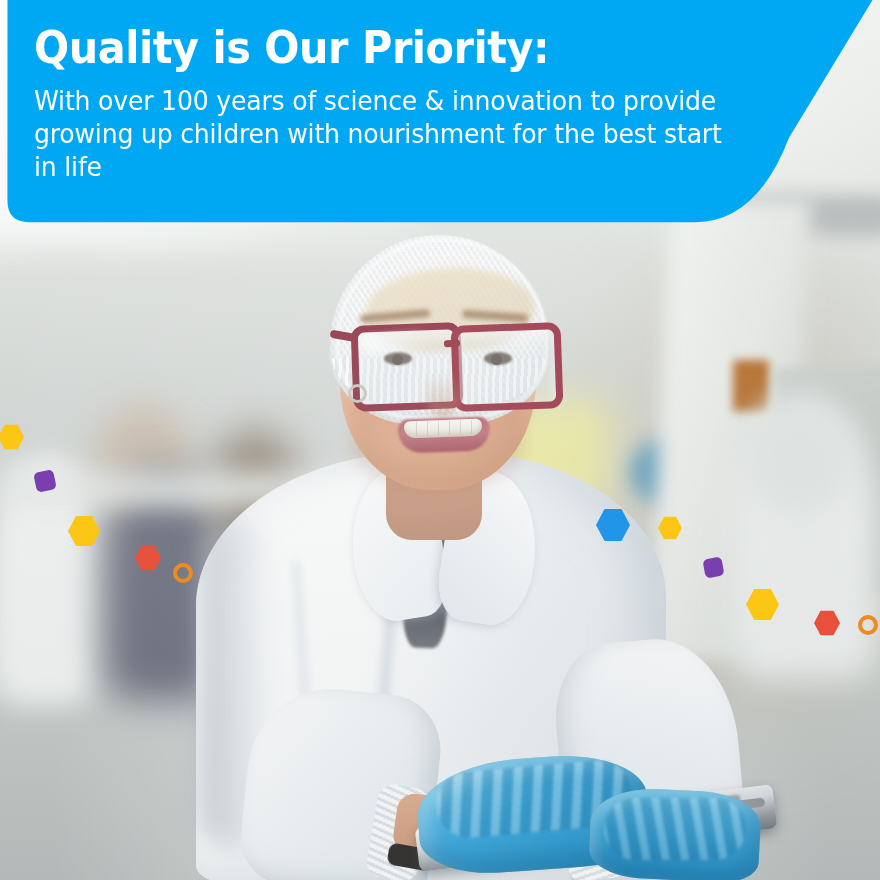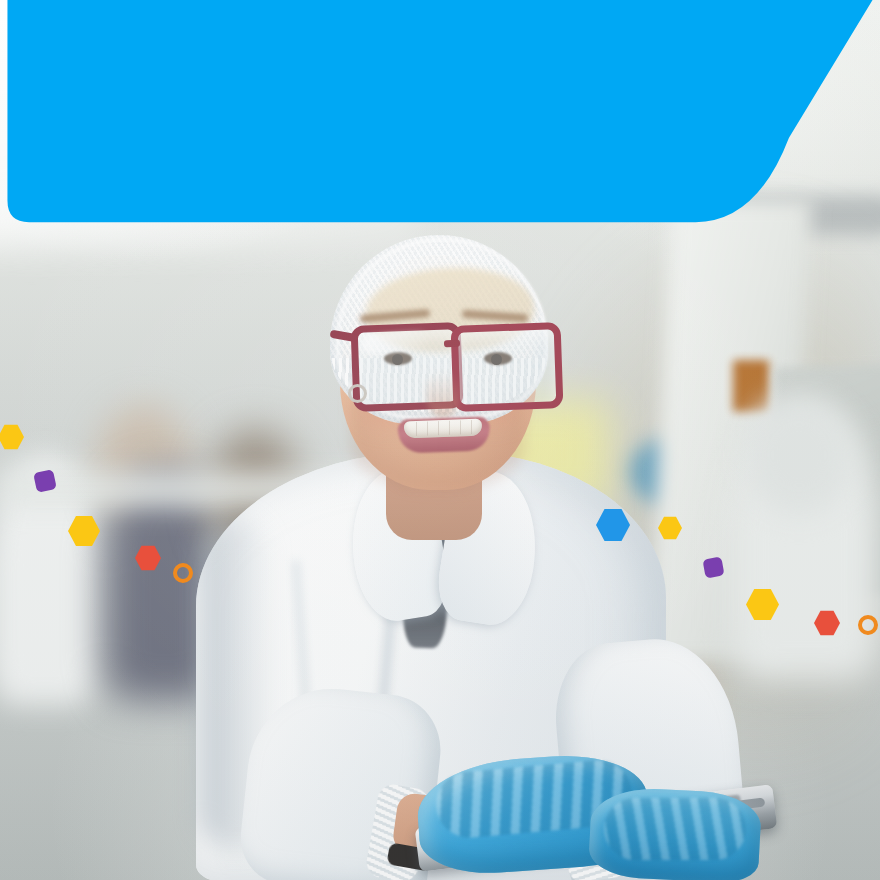--- a/index.html
+++ b/index.html
@@ -495,14 +495,18 @@
       </div>
       <div class="deco" style="left: 858px; top: 615px; width: 20px; height: 20px;">
         <div class="ring" style="border-color: rgb(240, 138, 30); border-width: 4px;"></div>
       </div>
     </div>
 
   <svg class="banner-shape" width="880" height="236" viewBox="0 0 880 236" aria-hidden="true">
     <path id="banner-path" d="M0,0 H880 V0 L795,140 Q762,226 700,226 H22 Q0,226 0,204 Z" fill="#00A8F4"></path>
   </svg>
 
+  <div class="banner-text">
+    <h1 class="headline">Quality is Our Priority:</h1>
+    <p class="subline">With over 100 years of science &amp; innovation to provide growing up children with nourishment for the best start in life</p>
+  </div>
 
 </div>
 
 </body></html>

